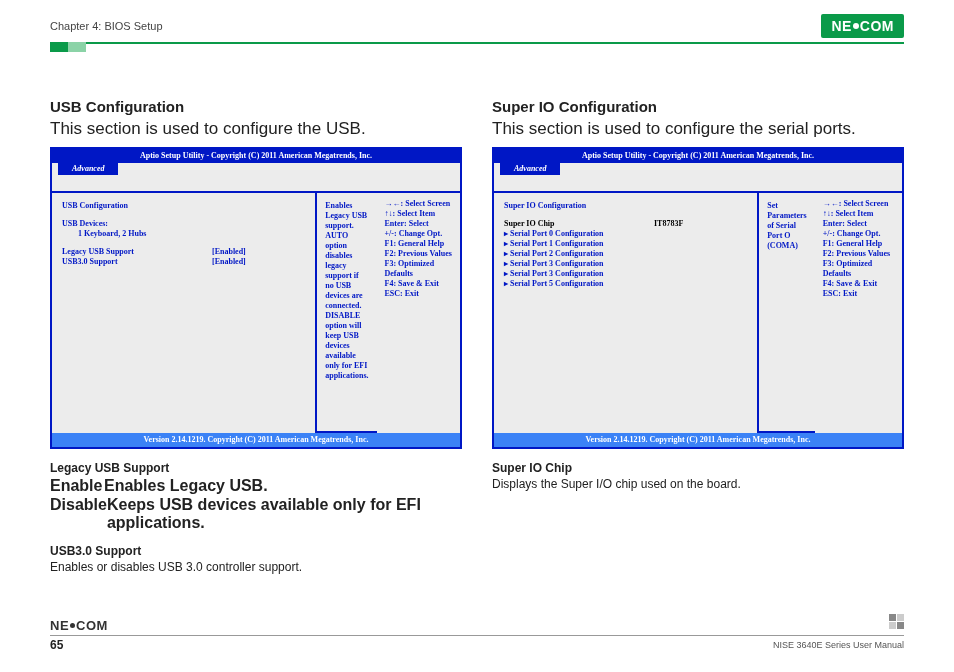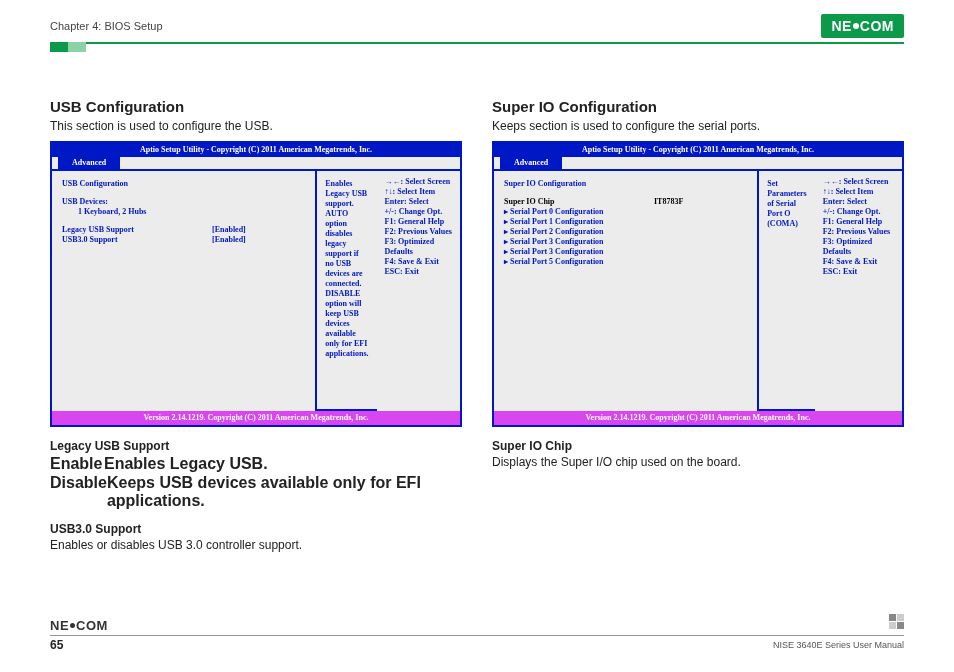--- a/index.html
+++ b/index.html
@@ -48,21 +48,21 @@
     gap: 30px;
     margin-top: 46px;
   }
   .col { flex: 1 1 50%; }
   h2.section {
     font-size: 15px;
     font-weight: 700;
     margin-bottom: 4px;
   }
   .lead {
-    font-size: 12px;
+    font-size: 17px;
     margin-bottom: 8px;
     color: #222;
   }
   
   .bios {
     border: 2px solid #0017c5;
     background: #ececec;
     font-family: "Times New Roman", serif;
     font-size: 8px;
     line-height: 1.25;
@@ -72,21 +72,22 @@
     background: #0017c5;
     color: #fff;
     text-align: center;
     font-weight: 700;
     padding: 2px 0;
   }
   .bios-tabbar {
     background: #ececec;
     border-bottom: 2px solid #0017c5;
     padding: 0 6px;
-    height: 14px;
+    height: 30px;
+    font-style: italic;
   }
   .bios-tab-active {
     display: inline-block;
     background: #0017c5;
     color: #fff;
     padding: 1px 14px;
     font-weight: 700;
   }
   .bios-body {
     display: flex;
@@ -112,21 +113,21 @@
   .bios-right-top {
     flex: 1;
     padding: 8px 8px 6px 8px;
     border-bottom: 2px solid #0017c5;
   }
   .bios-right-bot {
     padding: 6px 8px 6px 8px;
     height: 70px;
   }
   .bios-footer {
-    background: #d946ef;
+    background: #3b82f6;
     color: #fff;
     text-align: center;
     font-weight: 700;
     padding: 2px 0;
   }
   .black { color:#000; }
   .triangle::before { content:"▸"; margin-right:2px; }
 
   .subhead {
     font-weight: 700;
@@ -226,21 +227,21 @@
         <div class="term">Disable</div>
         <div class="desc">Keeps USB devices available only for EFI applications.</div>
       </div>
 
       <div class="subhead">USB3.0 Support</div>
       <div class="plain">Enables or disables USB 3.0 controller support.</div>
     </div>
 
     <div class="col">
       <h2 class="section">Super IO Configuration</h2>
-      <div class="lead">Keeps section is used to configure the serial ports.</div>
+      <div class="lead">This section is used to configure the serial ports.</div>
 
       <div class="bios">
         <div class="bios-title">Aptio Setup Utility - Copyright (C) 2011 American Megatrends, Inc.</div>
         <div class="bios-tabbar">
           <span class="bios-tab-active">Advanced</span>
         </div>
         <div class="bios-body">
           <div class="bios-left">
             <div>Super IO Configuration</div>
             <div style="height:8px;"></div>

